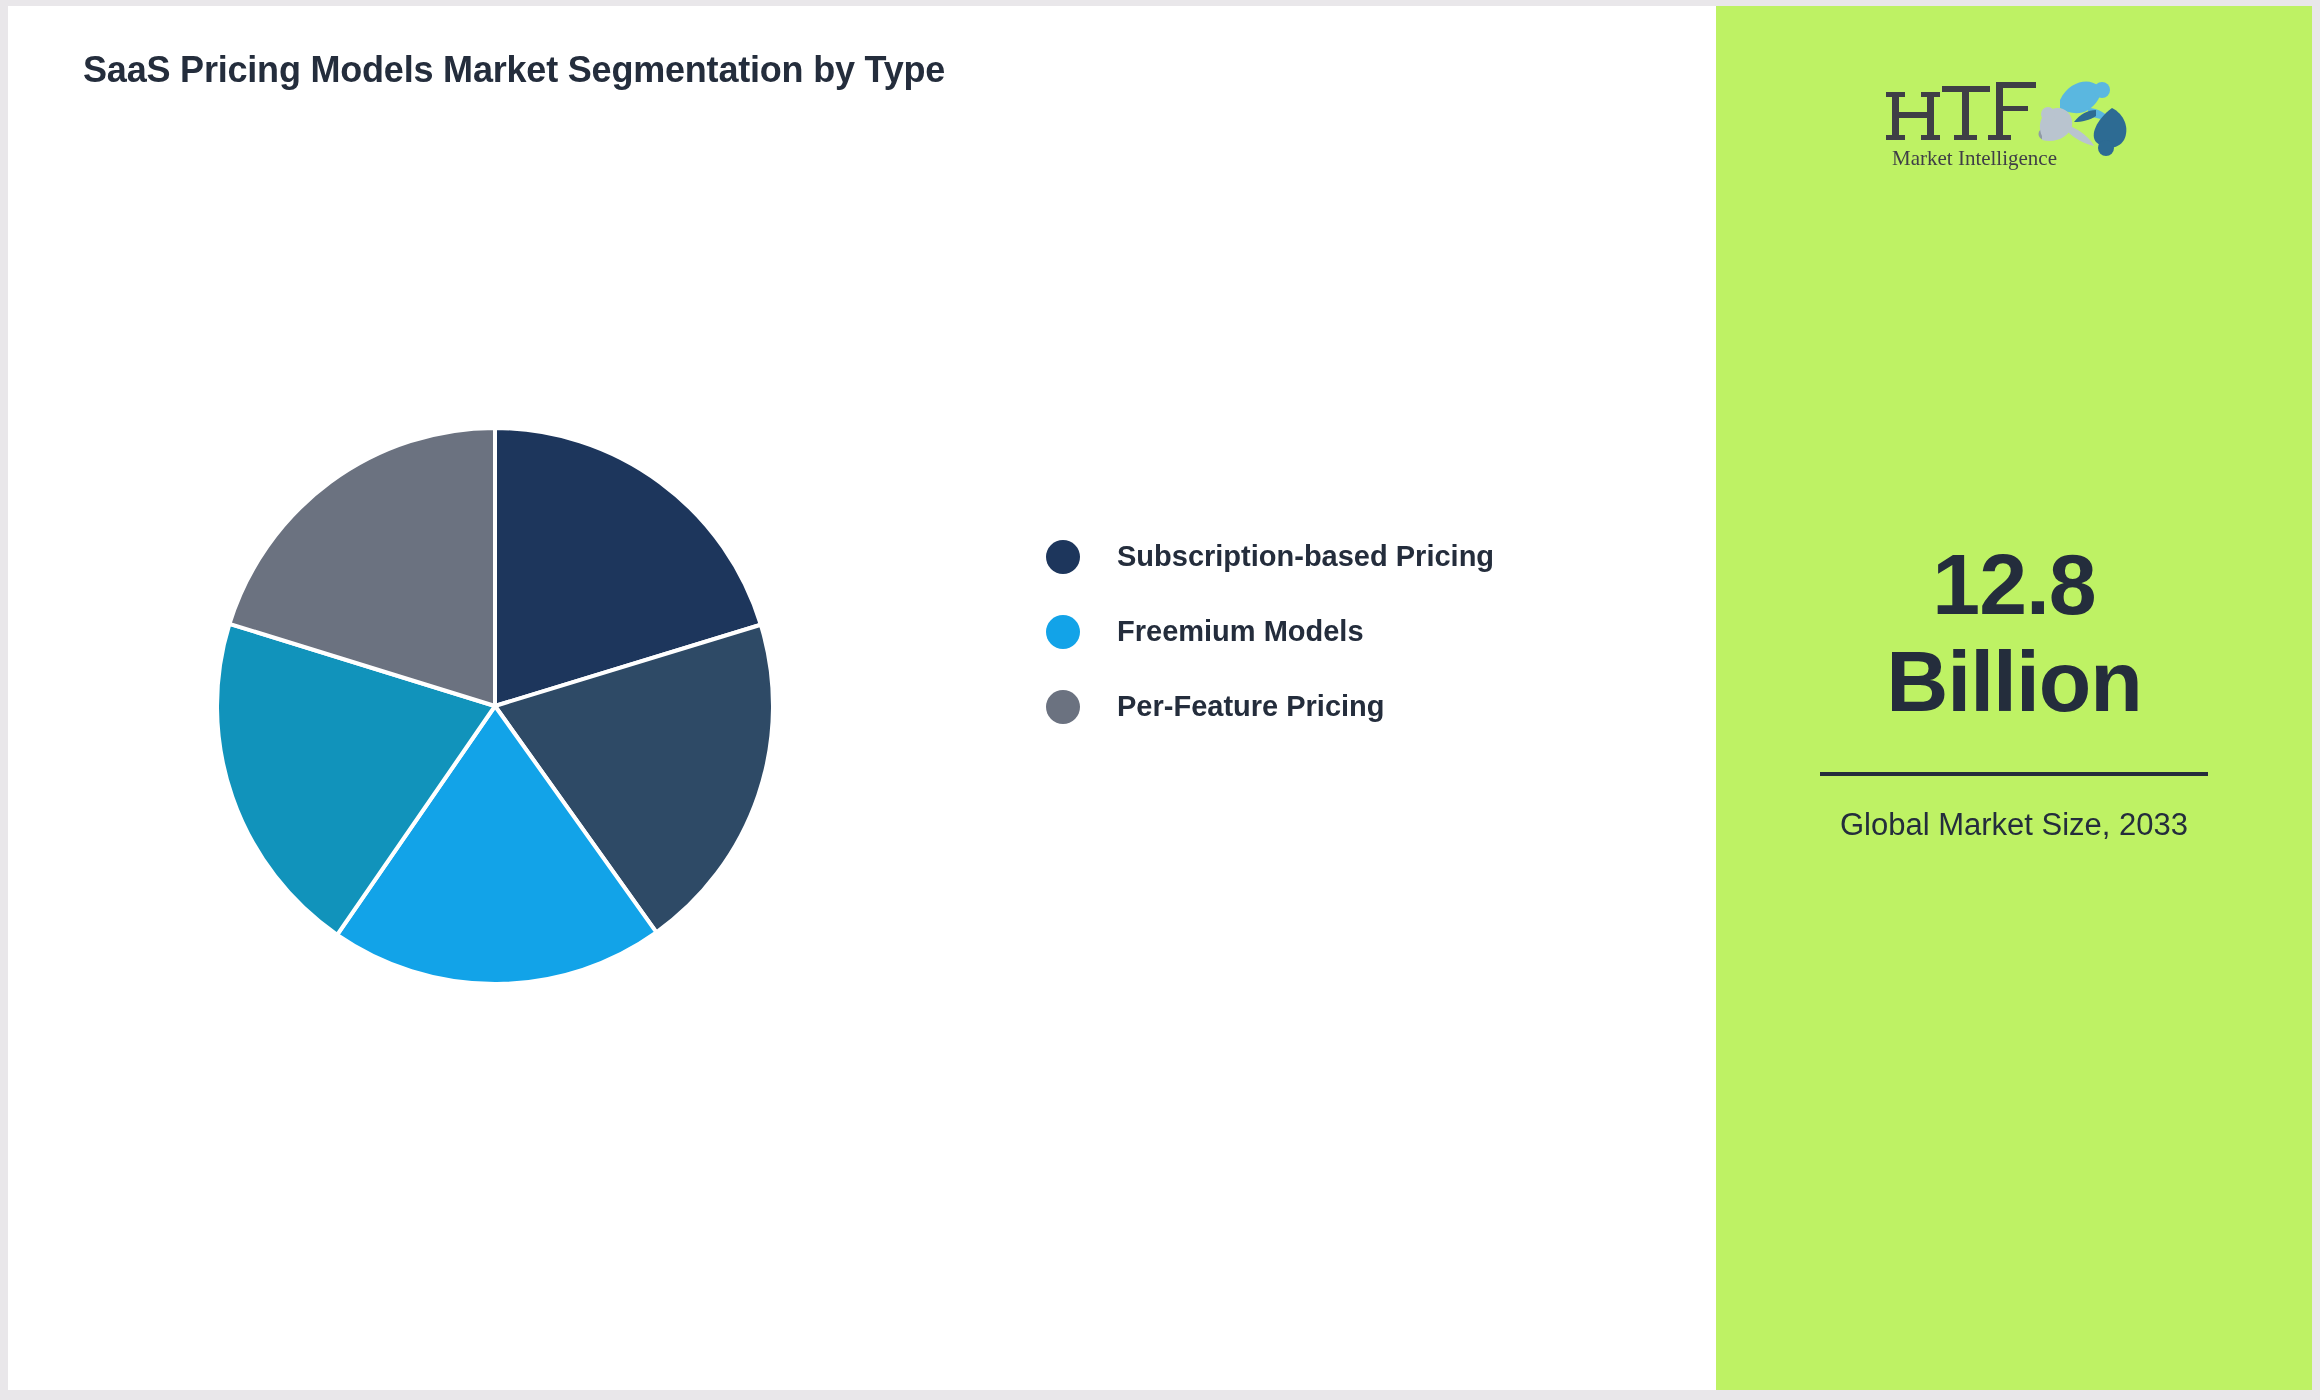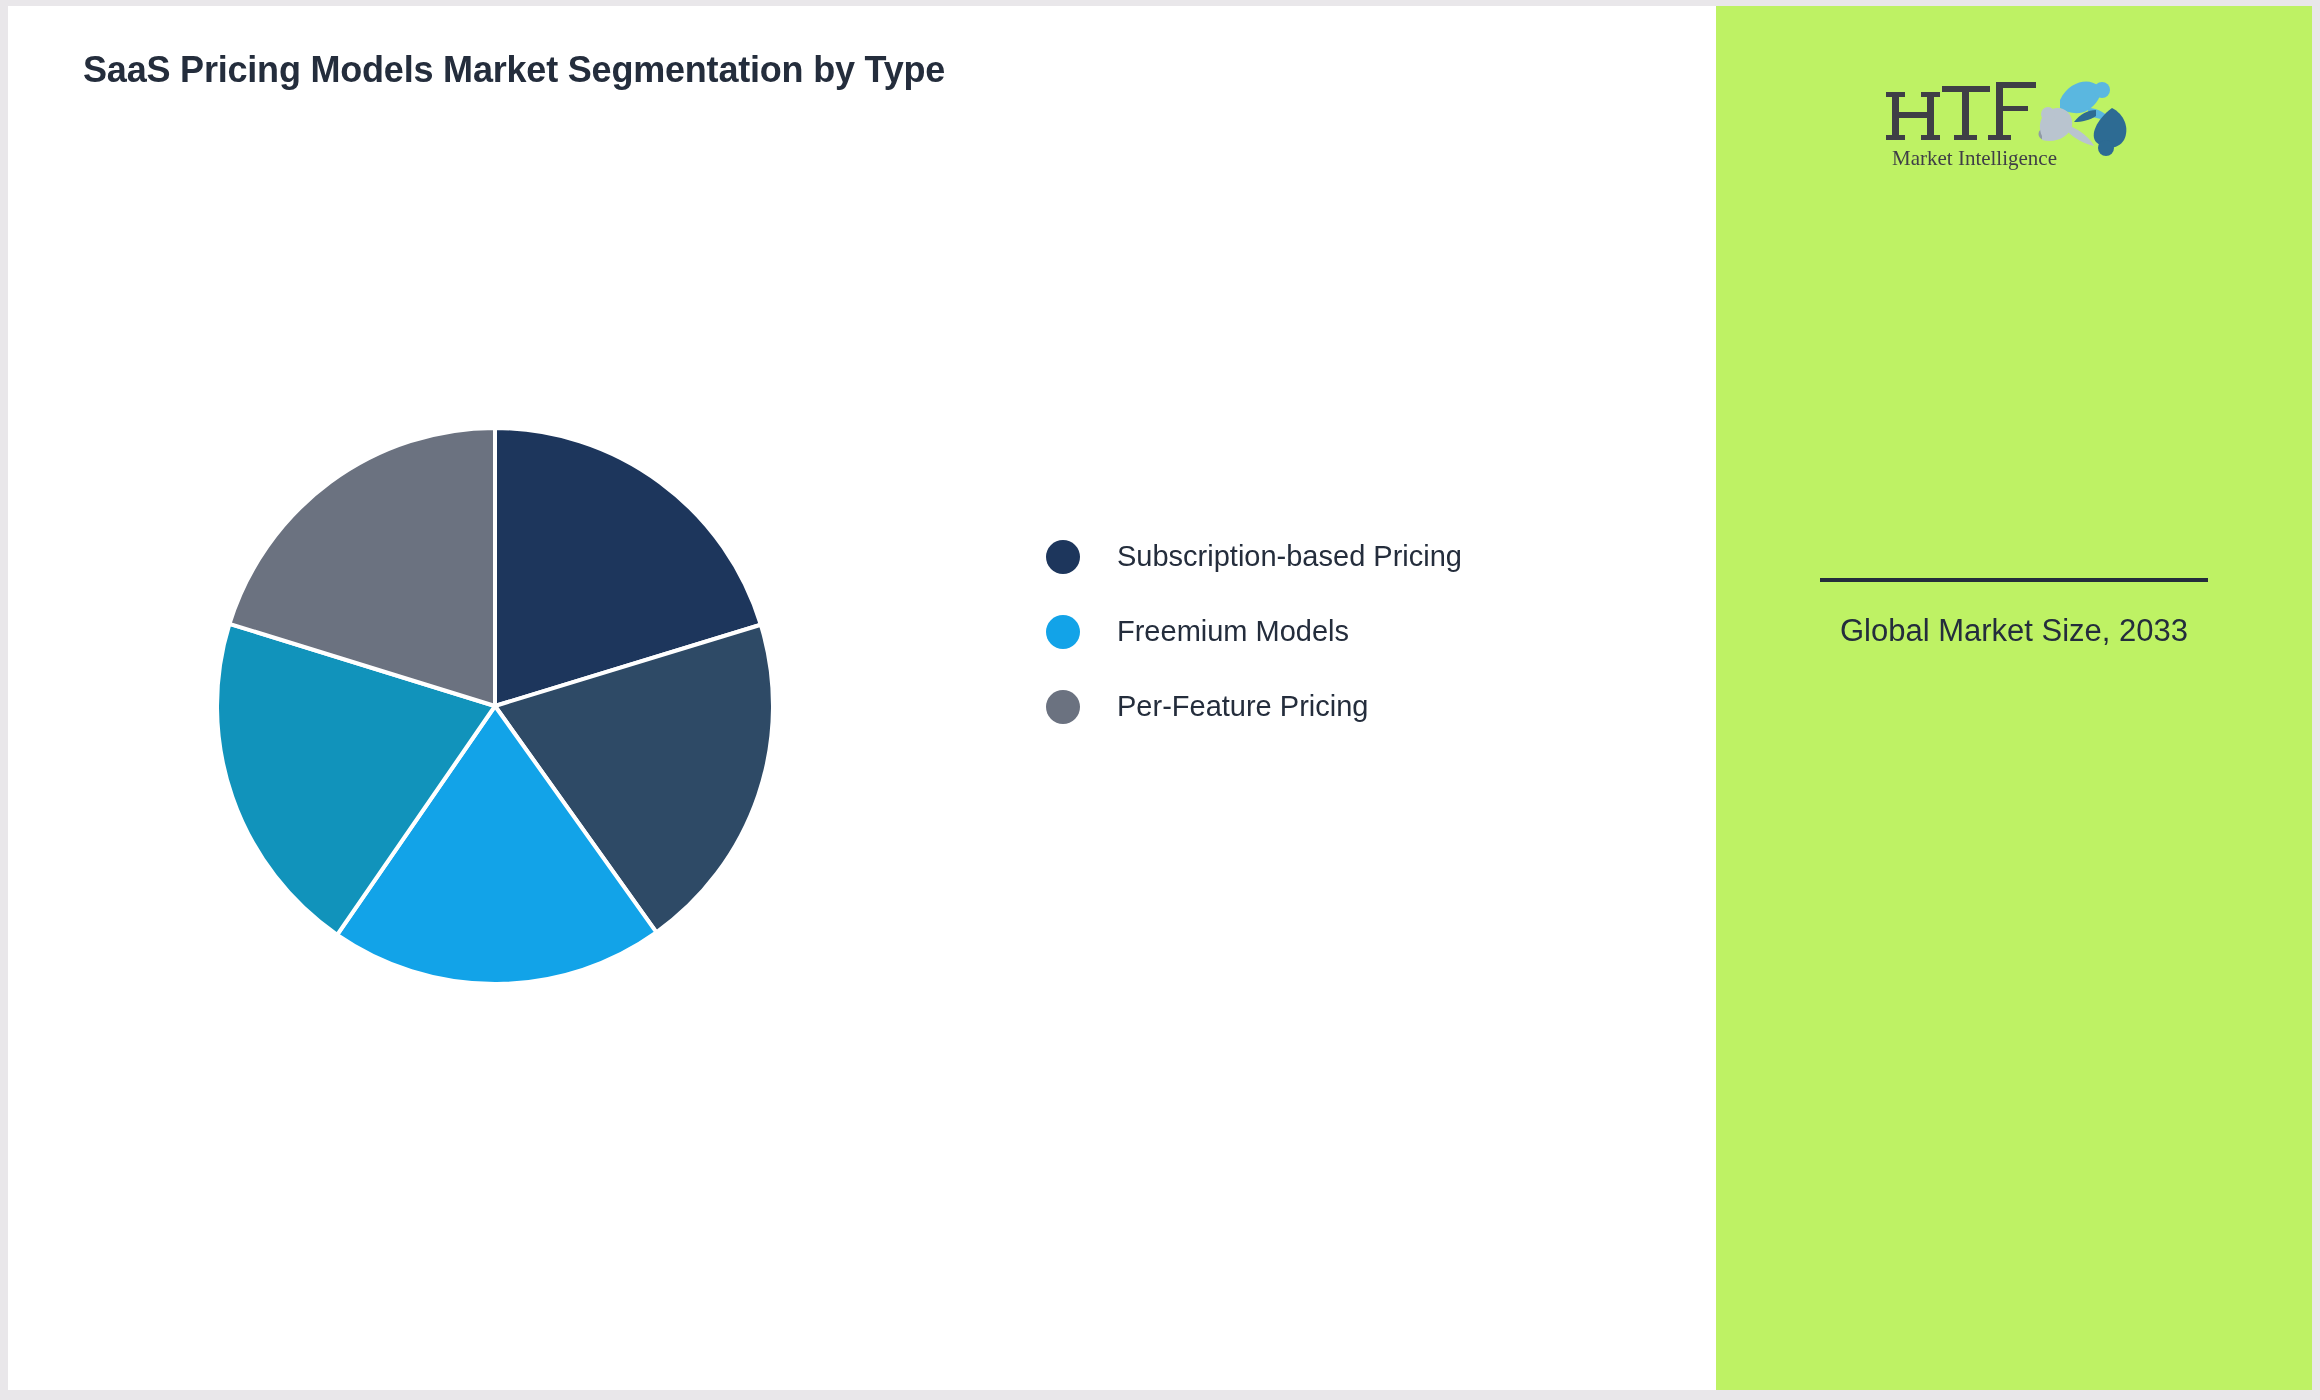--- a/index.html
+++ b/index.html
@@ -46,20 +46,21 @@
   .legend {
     position:absolute;
     left:1038px;
     top:513px;
     width:520px;
   }
   .legend-item {
     display:flex;
     align-items:center;
     height:75px;
+    font-weight:bold;
   }
   .legend-swatch {
     width:34px; height:34px;
     border-radius:50%;
     flex:0 0 34px;
   }
   .legend-label {
     margin-left:37px;
     font-size:29px;
     color:#242d3c;
@@ -188,18 +189,22 @@
           <path d="M228 44 C240 50 246 64 240 76 C234 86 220 86 212 78 C206 71 212 56 228 44 Z" fill="#2d6b93"></path>
           <circle cx="222" cy="84" r="8" fill="#2d6b93"></circle>
           <path d="M212 52 C206 56 198 58 190 58 C196 50 204 46 212 46 Z" fill="#2d6b93"></path>
         </g>
 
         <text x="8" y="101" font-family="'Liberation Serif', serif" font-size="21" fill="#3f3f46">Market Intelligence</text>
       </svg>
     </div>
 
     <div class="stat-block">
+      <div class="stat-value">
+        <div>12.8</div>
+        <div>Billion</div>
+      </div>
       <div class="stat-rule"></div>
       <div class="stat-caption">Global Market Size, 2033</div>
     </div>
 
   </div>
 </div>
 
 </body></html>

